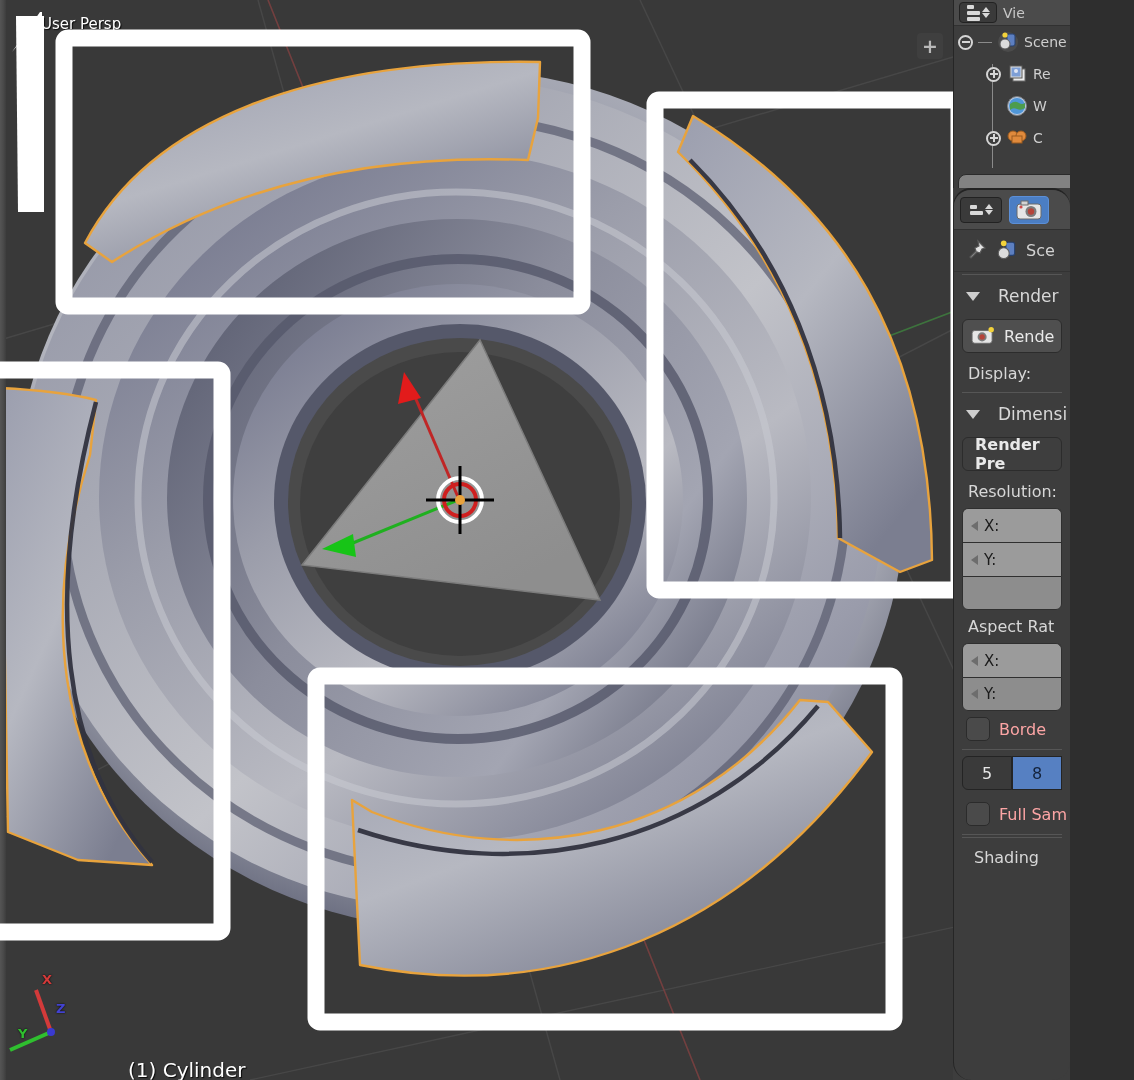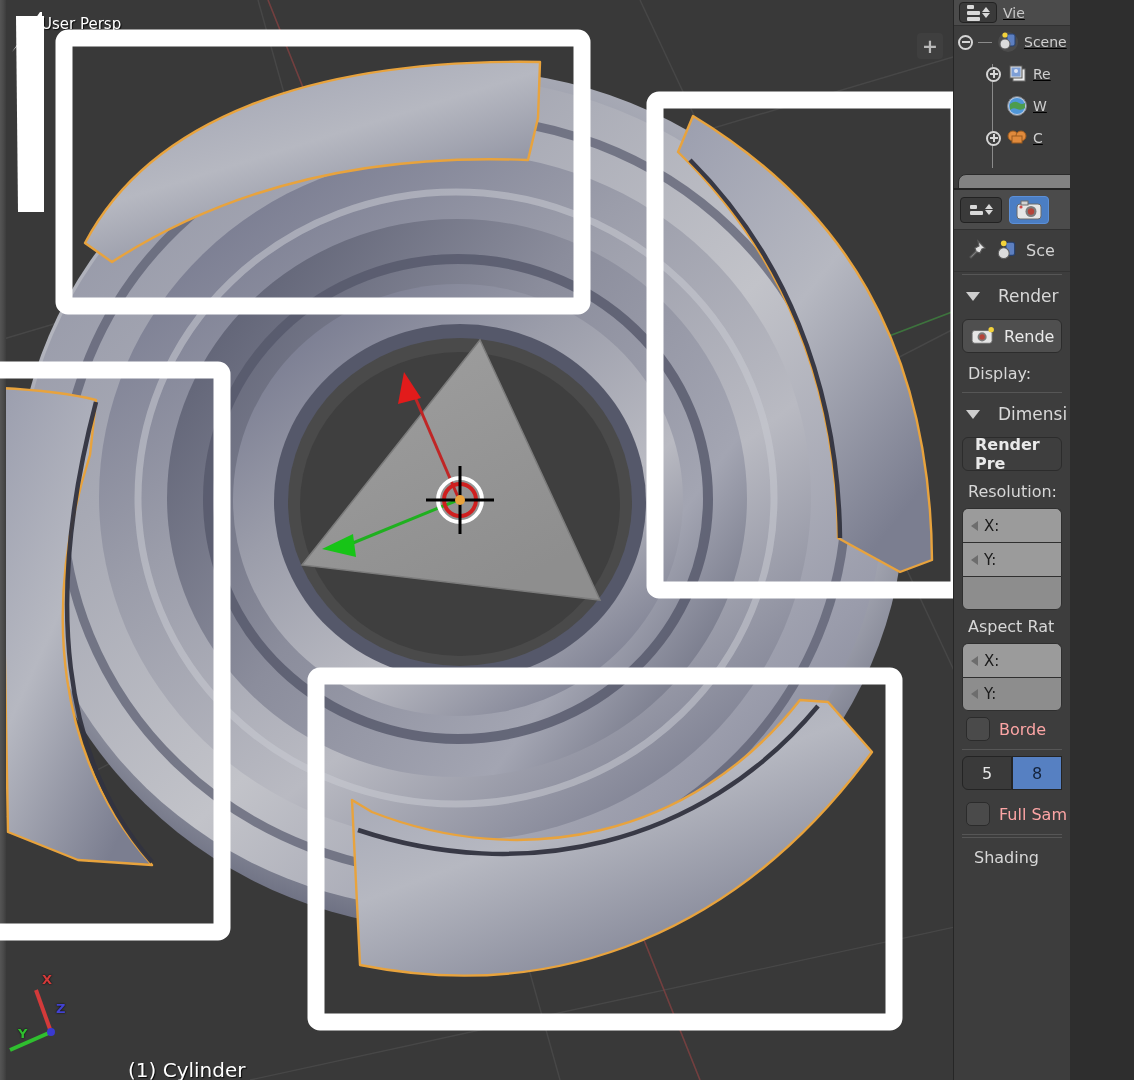--- a/index.html
+++ b/index.html
@@ -54,21 +54,21 @@
   
   #right-dock{
     width:124px; height:1080px; position:relative;
     background:#3d3d3d; display:flex; flex-direction:column;
     overflow:hidden;
   }
 
   
   #outliner{
     height:188px; background:#3d3d3d; position:relative;
-    border-left:1px solid #262626; overflow:hidden; flex:none;text-decoration:underline;
+    border-left:1px solid #262626; overflow:hidden; flex:none;
   }
   #outliner-header{
     height:26px; background:#4b4b4b; display:flex; align-items:center;
     padding-left:5px; gap:6px; border-bottom:1px solid #313131;
   }
   .editor-btn{
     width:38px; height:21px; border-radius:4px; background:#3a3a3a;
     border:1px solid #222; display:flex; align-items:center;
     justify-content:center; position:relative; flex:none;
   }
@@ -93,21 +93,21 @@
   .disclose .minus{ width:8px;height:2px;background:#d5d5d5; }
   .disclose .plus-h{ width:8px;height:2px;background:#d5d5d5;position:absolute; }
   .disclose .plus-v{ width:2px;height:8px;background:#d5d5d5;position:absolute; }
   .tree-line{ position:absolute; background:#8a8a8a; width:1px; }
 
   .ico{ width:22px;height:22px;flex:none;position:relative; }
 
   
   #properties{
     flex:1; background:#3d3d3d; border-left:1px solid #262626;
-    border-top:2px solid #232323; position:relative; overflow:hidden;
+    border-top:2px solid #232323; position:relative; overflow:hidden;border-radius:18px;
   }
   #prop-header{
     height:40px; background:#4b4b4b; display:flex; align-items:center;
     padding-left:6px; gap:7px; border-bottom:1px solid #303030;
   }
   .prop-tab{
     width:40px;height:28px;border-radius:4px;background:#3a3a3a;
     border:1px solid #222;display:flex;align-items:center;
     justify-content:center;flex:none;position:relative;
   }

